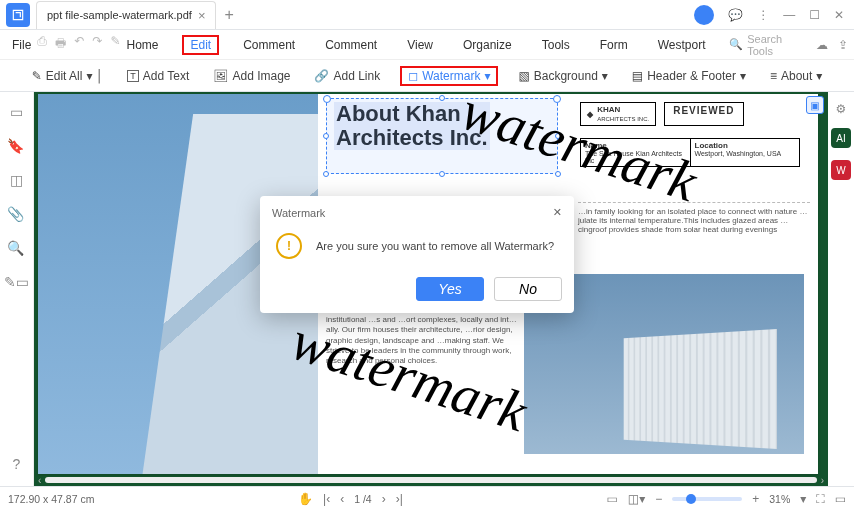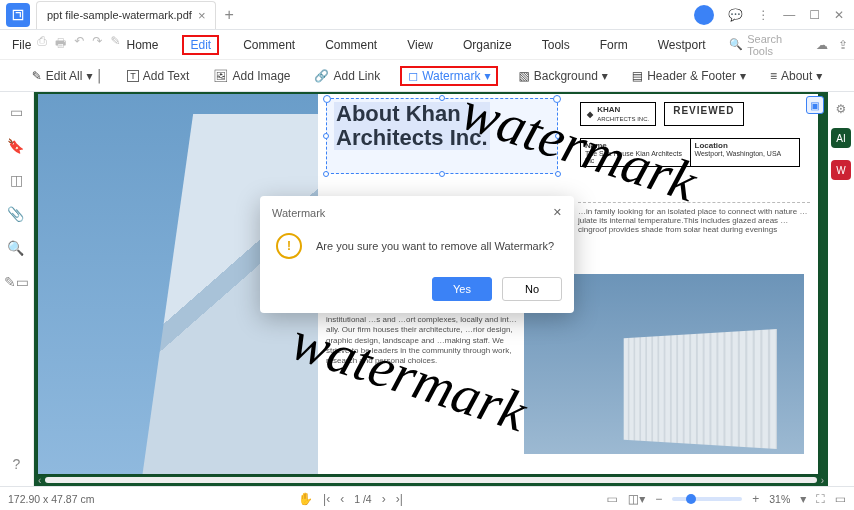--- a/index.html
+++ b/index.html
@@ -58,21 +58,21 @@
 .watermark { position:absolute; font-size:56px; font-family:"Brush Script MT",cursive; color:#000; font-style:italic; pointer-events:none; }
 .wm1 { left:420px; top:20px; transform:rotate(18deg); }
 .wm2 { left:250px; top:250px; transform:rotate(18deg); }
 .dialog { position:absolute; left:260px; top:196px; width:314px; background:#fff; border-radius:4px; box-shadow:0 6px 24px rgba(0,0,0,.25); padding:10px 12px 12px; z-index:50; }
 .dialog-hd { display:flex; justify-content:space-between; align-items:center; font-size:11px; color:#666; }
 .dialog-hd .x { cursor:pointer; }
 .dialog-body { display:flex; align-items:center; gap:14px; padding:14px 4px 18px; }
 .warn { width:26px; height:26px; border:2px solid #e6a700; border-radius:50%; color:#e6a700; display:flex; align-items:center; justify-content:center; font-weight:700; }
 .dialog-body .msg { font-size:11px; color:#444; }
 .dialog-btns { display:flex; justify-content:flex-end; gap:10px; }
-.btn { width:60px; height:24px; border:1px solid #ccc; background:#fff; border-radius:3px; font-size:11px; cursor:pointer; }
+.btn { width:68px; height:24px; border:1px solid #ccc; background:#fff; border-radius:3px; font-size:14px; cursor:pointer;font-style:italic; }
 .btn.primary { background:#3b82f6; color:#fff; border-color:#3b82f6; }
 .statusbar { position:absolute; left:0; right:0; bottom:0; height:24px; border-top:1px solid #e1e4e8; display:flex; align-items:center; padding:0 8px; font-size:10.5px; color:#666; gap:10px; }
 .statusbar .sp { flex:1; }
 .sb-btn { cursor:pointer; color:#777; font-size:12px; }
 .slider { width:70px; height:4px; background:#d6e3fb; border-radius:2px; position:relative; display:inline-block; vertical-align:middle; }
 .slider::after { content:""; position:absolute; left:14px; top:-3px; width:10px; height:10px; background:#3b82f6; border-radius:50%; }
 .float-badge { position:absolute; right:30px; top:96px; width:18px; height:18px; border:1px solid #3b82f6; border-radius:3px; background:#eaf1fe; color:#3b82f6; font-size:10px; display:flex; align-items:center; justify-content:center; }
 .hscroll { position:absolute; left:34px; right:26px; bottom:24px; height:12px; display:flex; align-items:center; color:#bbb; font-size:10px; padding:0 4px;}
 .hscroll .bar{flex:1;height:6px;background:#eee;border-radius:3px;margin:0 4px;}
 </style>

